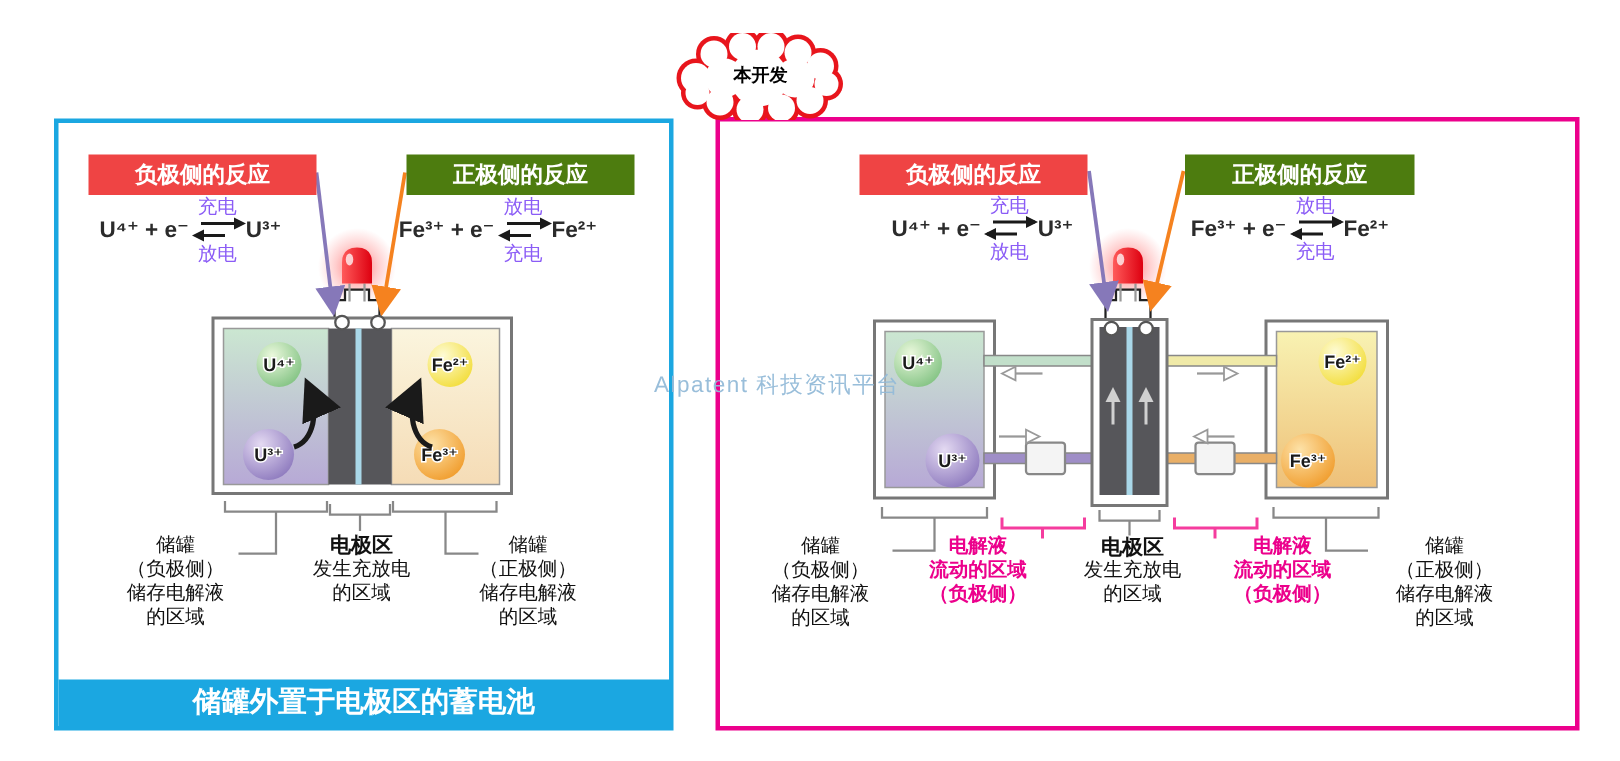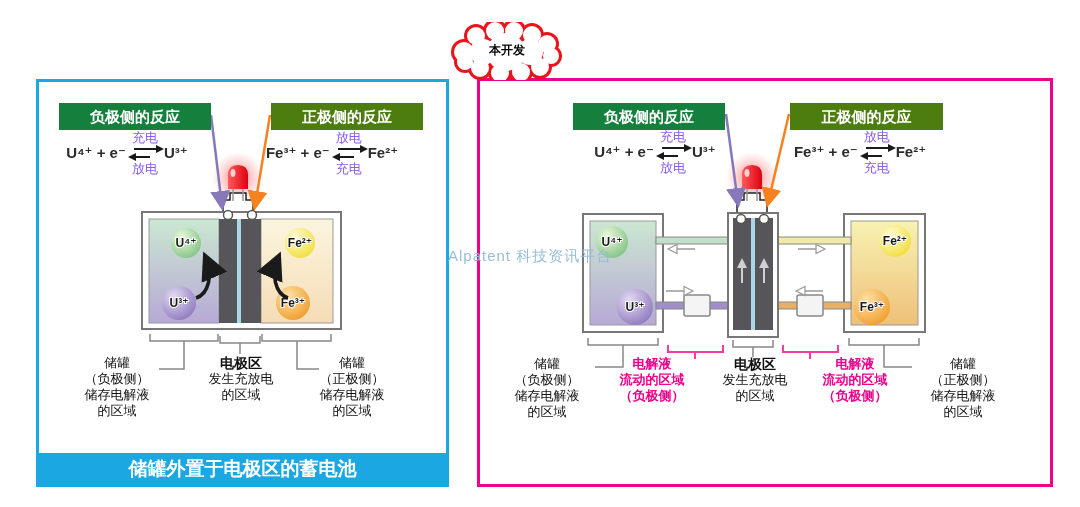--- a/index.html
+++ b/index.html
@@ -4,21 +4,21 @@
 <style>
   html,body{margin:0;padding:0;background:#fff;}
   #screen{position:relative;width:1080px;height:507px;background:#fff;overflow:hidden;
           font-family:"Liberation Sans","DejaVu Sans",sans-serif;}
   .panel{position:absolute;background:#fff;}
   #panel-left{left:36px;top:79px;width:407px;height:402px;border:3px solid #1BA7E1;}
   #panel-right{left:477px;top:78px;width:570px;height:403px;border:3px solid #EC008C;}
   .diagram-svg{position:absolute;left:0;top:0;z-index:1;}
   .reaction-box{position:absolute;z-index:3;color:#fff;font-weight:bold;font-size:15px;
                 text-align:center;line-height:27px;height:27px;}
-  .reaction-box.neg{background:#15803d;}
+  .reaction-box.neg{background:#ef4444;}
   .reaction-box.pos{background:#4d7c0f;}
   .equation{position:absolute;z-index:3;display:flex;align-items:center;justify-content:center;
             gap:5px;color:#2b2b2b;}
   .eq-side{font-size:15px;font-weight:bold;white-space:nowrap;}
   .eq-mid{display:flex;flex-direction:column;align-items:center;}
   .eq-lab{font-size:13px;font-weight:normal;color:#8b5cf6;line-height:15px;text-align:center;}
   .arr{position:relative;width:28px;height:2px;background:#1a1a1a;margin:3px 0;}
   .arr.r{transform:translateX(3px);}
   .arr.r::after{content:"";position:absolute;right:-2px;top:-3px;width:0;height:0;
     border-left:8px solid #1a1a1a;border-top:4px solid transparent;border-bottom:4px solid transparent;}
@@ -28,21 +28,21 @@
   .rlabel{position:absolute;z-index:3;text-align:center;font-size:13px;line-height:16px;color:#111;}
   .rlabel.pink{color:#EC008C;font-weight:bold;font-family:Liberation Serif, serif;}
   .rlabel .bold{font-weight:bold;font-size:14px;}
   .banner{position:absolute;left:0;right:0;bottom:0;height:31px;z-index:4;color:#fff;
           font-weight:bold;font-size:19px;text-align:center;line-height:31px;white-space:nowrap;}
   #panel-left .banner{background:#1BA7E1;}
   #panel-right .banner{background:#EC008C;}
   #dev-badge{position:absolute;left:448px;top:22px;width:118px;height:58px;z-index:10;}
   #dev-badge .badge-text{position:absolute;left:0;top:0;width:100%;height:100%;text-align:center;
           line-height:56px;font-size:12px;font-weight:bold;color:#000;}
-  #watermark{position:absolute;left:448px;top:247px;z-index:20;font-size:15px;
+  #watermark{position:absolute;left:436px;top:247px;z-index:20;font-size:15px;
           color:rgba(148,186,216,0.95);letter-spacing:1px;white-space:nowrap;text-align:center;}
 </style>
 </head>
 <body>
 
 <div id="screen">
 
   <div class="panel" id="panel-left">
 
     <svg class="diagram-svg" width="401" height="396" viewBox="0 0 401 396">

